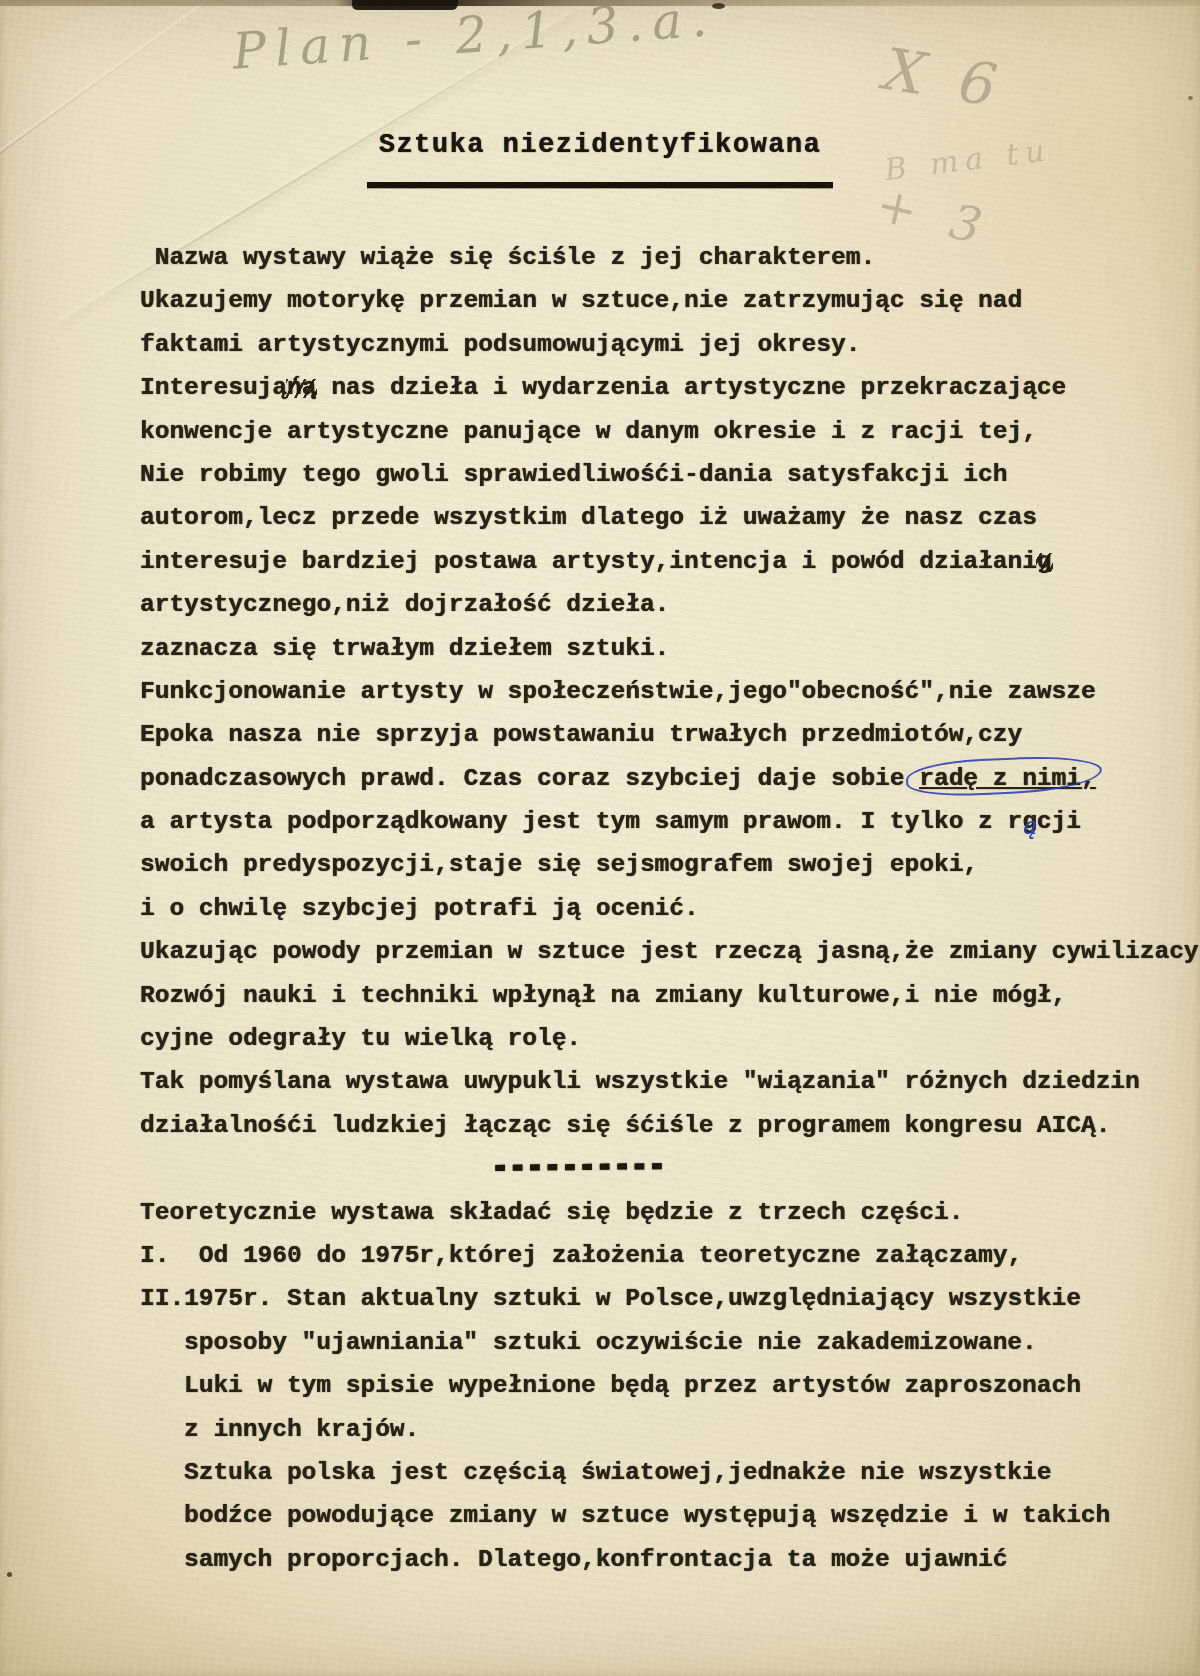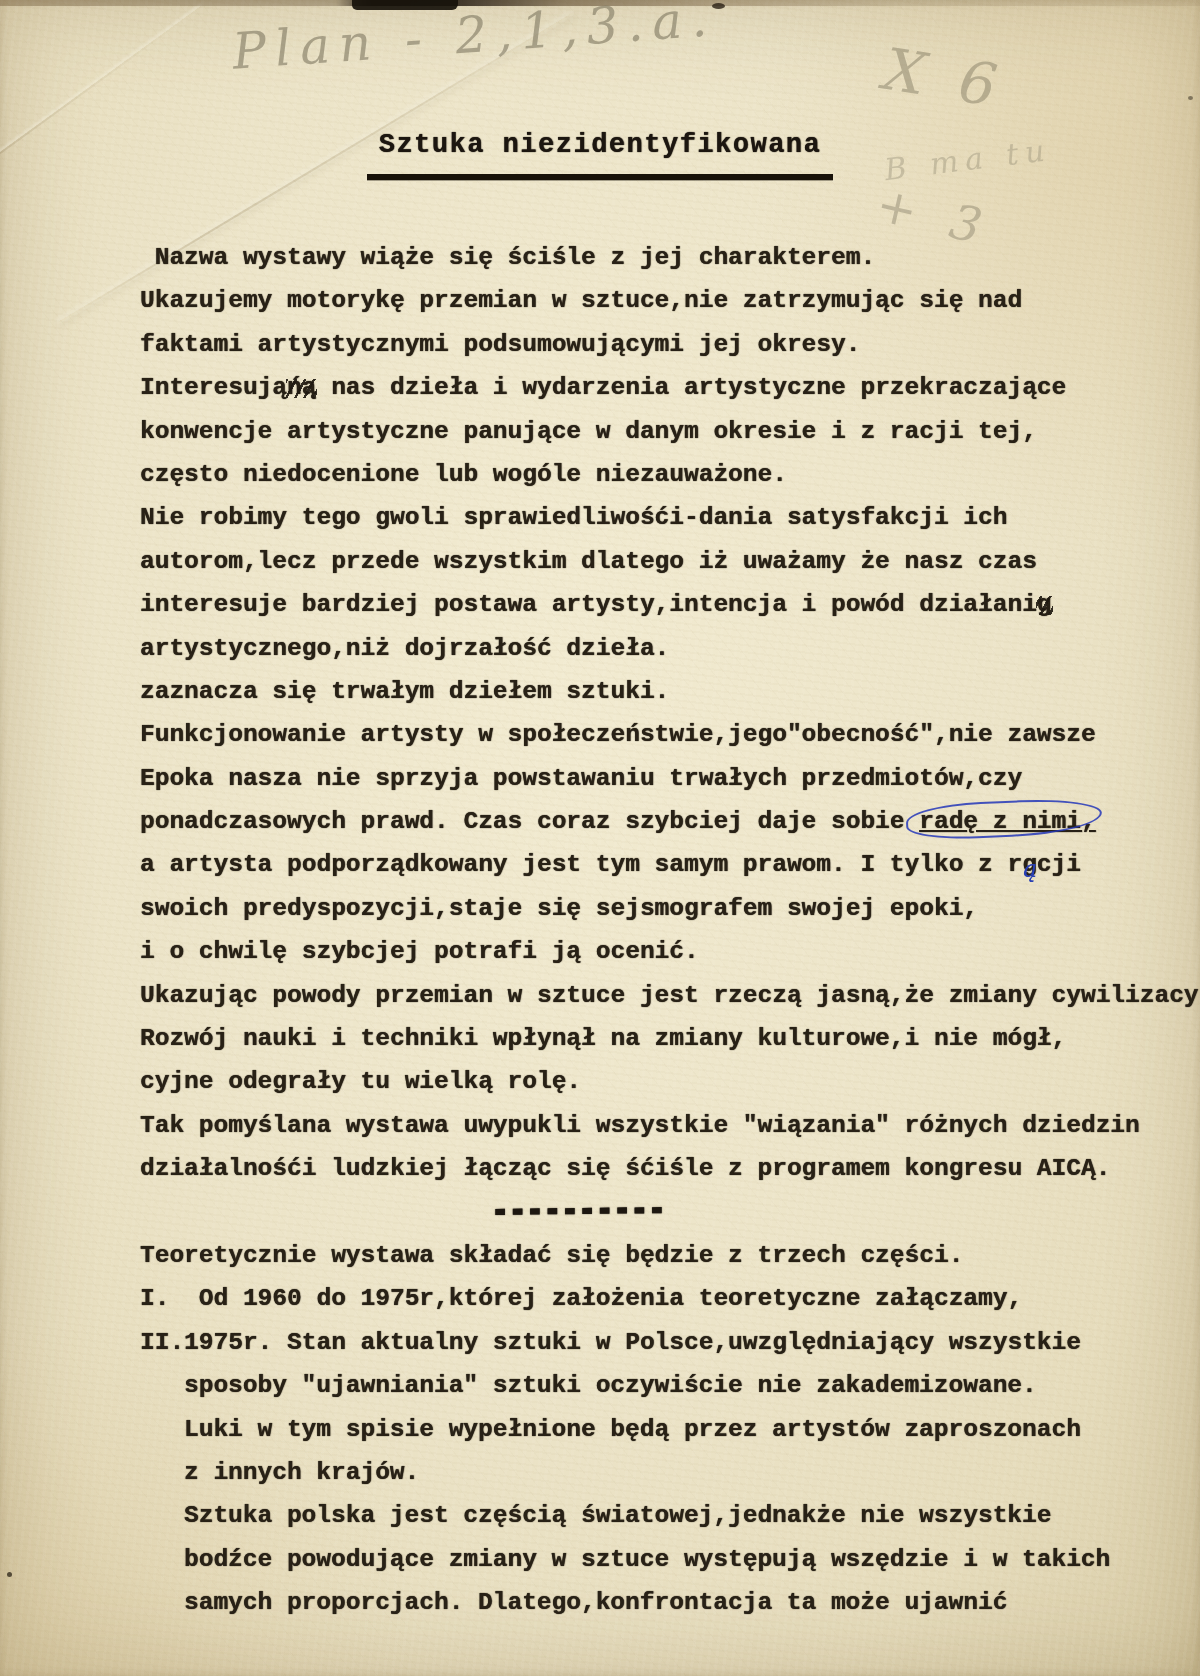--- a/index.html
+++ b/index.html
@@ -45,21 +45,21 @@
   .hw.x6    { left:884px; top:44px; font-size:58px; letter-spacing:8px; transform:rotate(9deg);  color:rgba(138,130,106,.52); }
   .hw.faint { left:884px; top:142px; font-size:30px; letter-spacing:7px; transform:rotate(-7deg); color:rgba(150,142,118,.42); }
   .hw.plus3 { left:876px; top:188px; font-size:48px; letter-spacing:10px; transform:rotate(13deg); color:rgba(142,134,110,.48); }
 
   
   .title { position:absolute; top:130px; left:0; width:100%; text-align:center; }
   .title-text {
     display:inline-block;
     font-weight:bold; font-size:27px; letter-spacing:1.5px;
     color:#1c1610;
-    padding:0 12px 14px;
+    padding:0 12px 22px;
     border-bottom:6px solid #181209;
     box-shadow:0 1px 0 rgba(24,18,9,.35);
     text-shadow:0 0 1px rgba(30,23,14,.9), .6px .4px .9px rgba(30,23,14,.55);
   }
   .body {
     position:absolute; left:140px; top:236px; width:1060px;
     font-weight:bold; font-size:24.5px; line-height:43.4px;
     color:#282116;
     text-shadow:0 0 1px rgba(35,28,18,.85), .5px .3px .9px rgba(35,28,18,.5);
   }
@@ -105,21 +105,20 @@
   <div class="title">
     <span class="title-text">Sztuka niezidentyfikowana</span>
   </div>
 
   <div class="body">
       <div class="line"> Nazwa wystawy wiąże się ściśle z jej charakterem.</div>
       <div class="line">Ukazujemy motorykę przemian w sztuce,nie zatrzymując się nad</div>
       <div class="line">faktami artystycznymi podsumowującymi jej okresy.</div>
       <div class="line">Interesują<span class="x">ńą</span> nas dzieła i wydarzenia artystyczne przekraczające</div>
       <div class="line">konwencje artystyczne panujące w danym okresie i z racji tej,</div>
-      <div class="line">często niedocenione lub wogóle niezauważone.</div>
       <div class="line">Nie robimy tego gwoli sprawiedliwośći-dania satysfakcji ich</div>
       <div class="line">autorom,lecz przede wszystkim dlatego iż uważamy że nasz czas</div>
       <div class="line">interesuje bardziej postawa artysty,intencja i powód działani<span class="x">g</span></div>
       <div class="line">artystycznego,niż dojrzałość dzieła.</div>
       <div class="line">zaznacza się trwałym dziełem sztuki.</div>
       <div class="line">Funkcjonowanie artysty w społeczeństwie,jego"obecność",nie zawsze</div>
       <div class="line">Epoka nasza nie sprzyja powstawaniu trwałych przedmiotów,czy</div>
       <div class="line">ponadczasowych prawd. Czas coraz szybciej daje sobie <span class="circ">radę z nimi,</span></div>
       <div class="line">a artysta podporządkowany jest tym samym prawom. I tylko z r<span class="ovwrap">g<span class="ovchar blue">ą</span></span>cji</div>
       <div class="line">swoich predyspozycji,staje się sejsmografem swojej epoki,</div>

